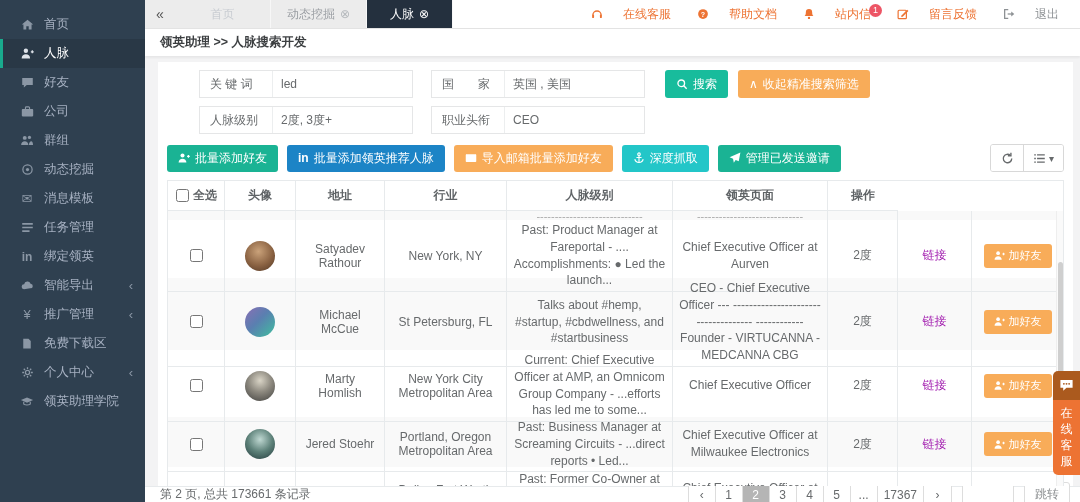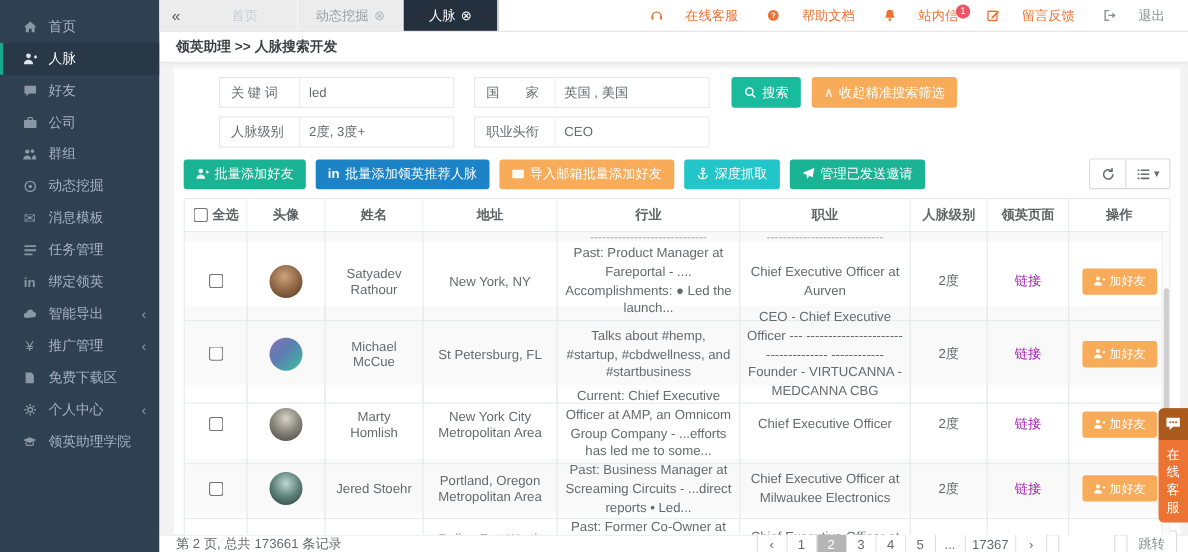--- a/index.html
+++ b/index.html
@@ -465,24 +465,22 @@
           </div>
         </div>
 
         <div class="table-wrap">
           <div class="trow thead">
             <div class="tcell selcell">
               <input type="checkbox" style="">
               <span>全选</span>
             </div>
             <div class="tcell">头像</div>
-            <div class="tcell">姓名</div>
             <div class="tcell">地址</div>
             <div class="tcell">行业</div>
-            <div class="tcell">职业</div>
             <div class="tcell">人脉级别</div>
             <div class="tcell">领英页面</div>
             <div class="tcell">操作</div>
           </div>
 
           <div class="trow sliver">
             <div class="tcell"></div>
               <div class="tcell"></div>
               <div class="tcell"></div>
               <div class="tcell"></div>

